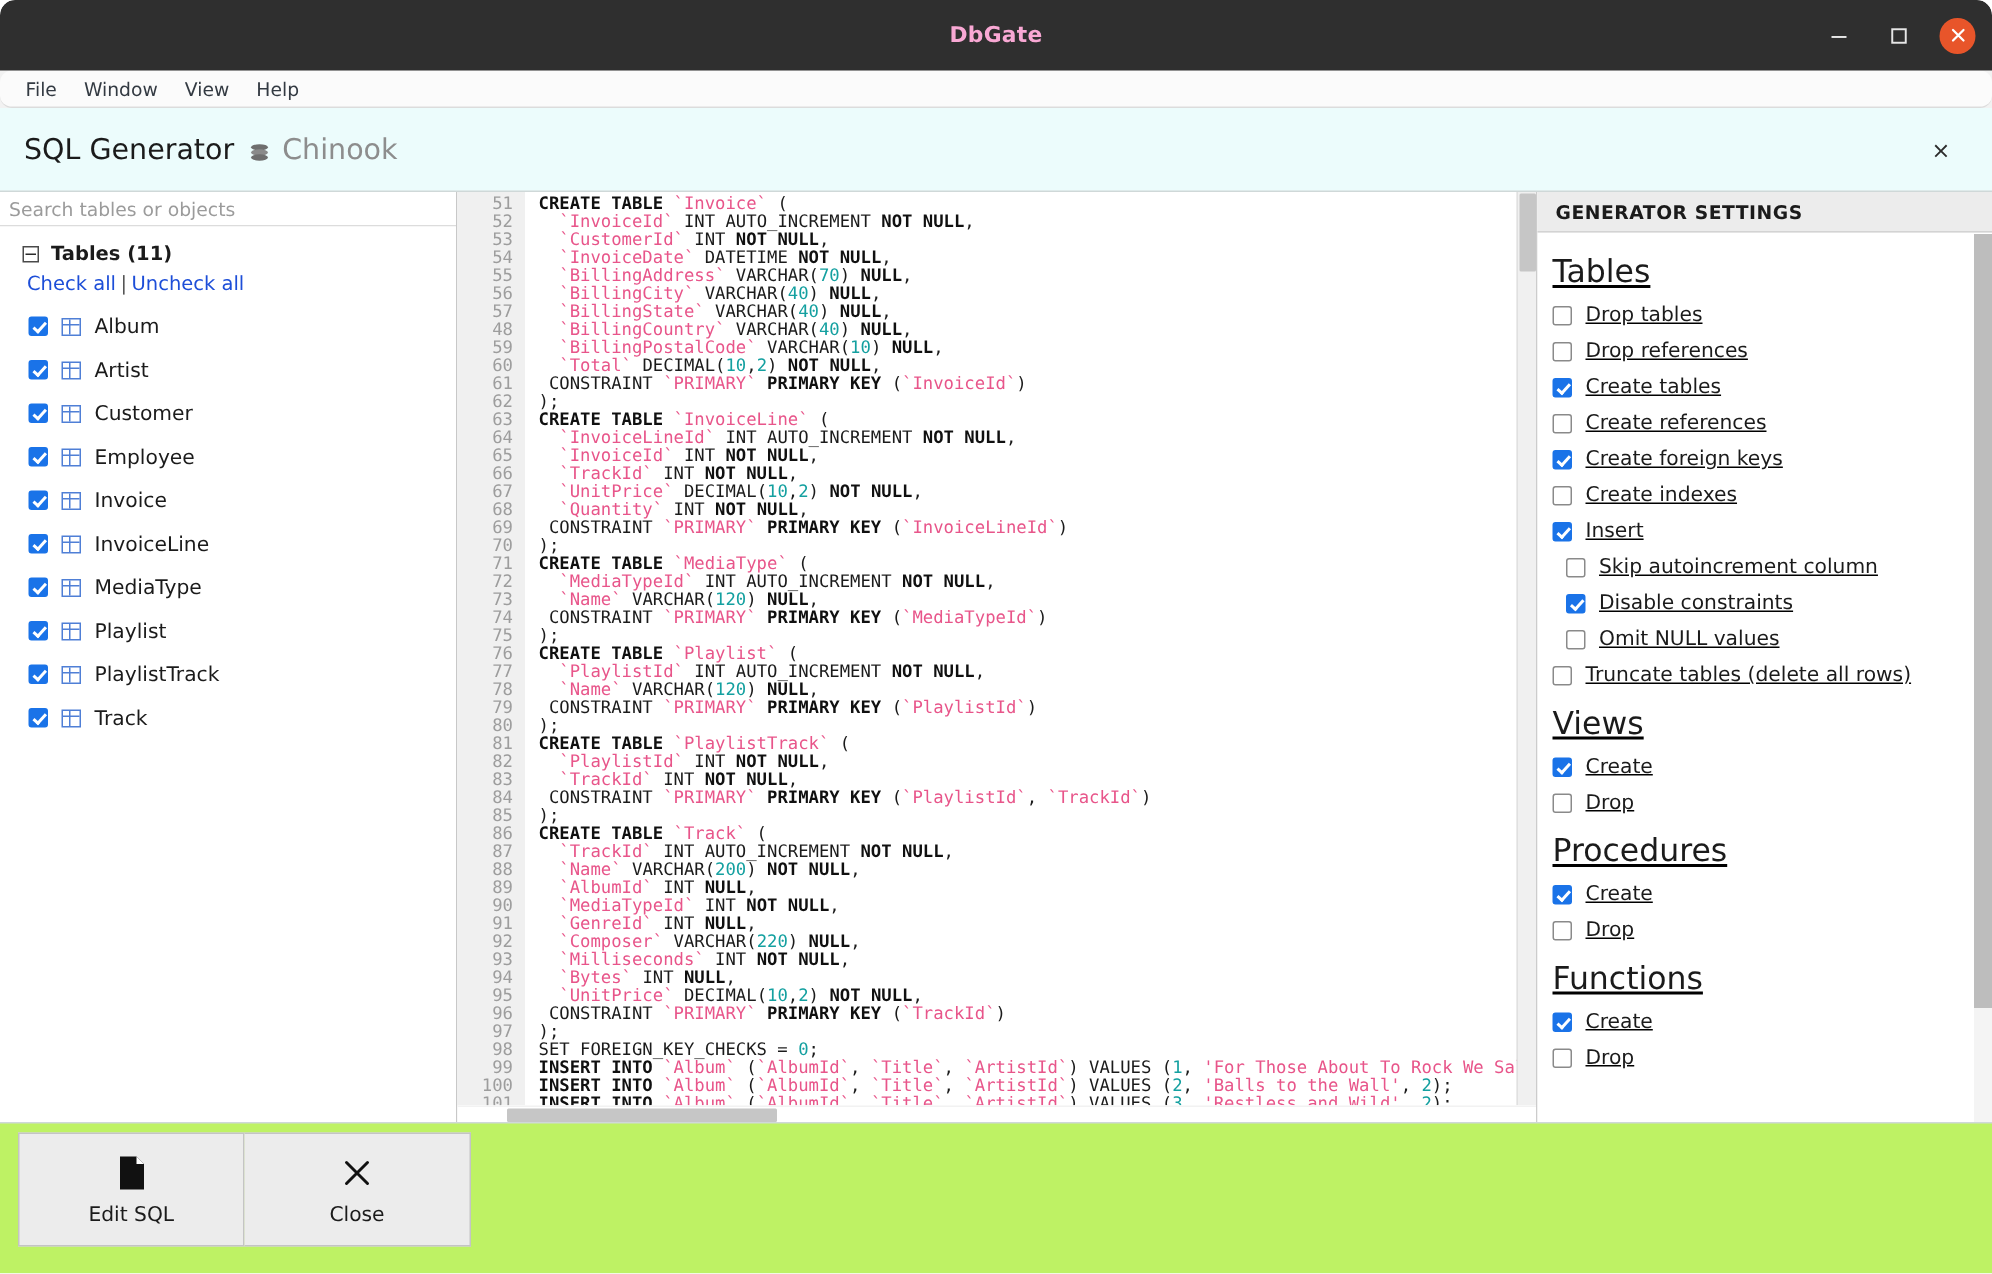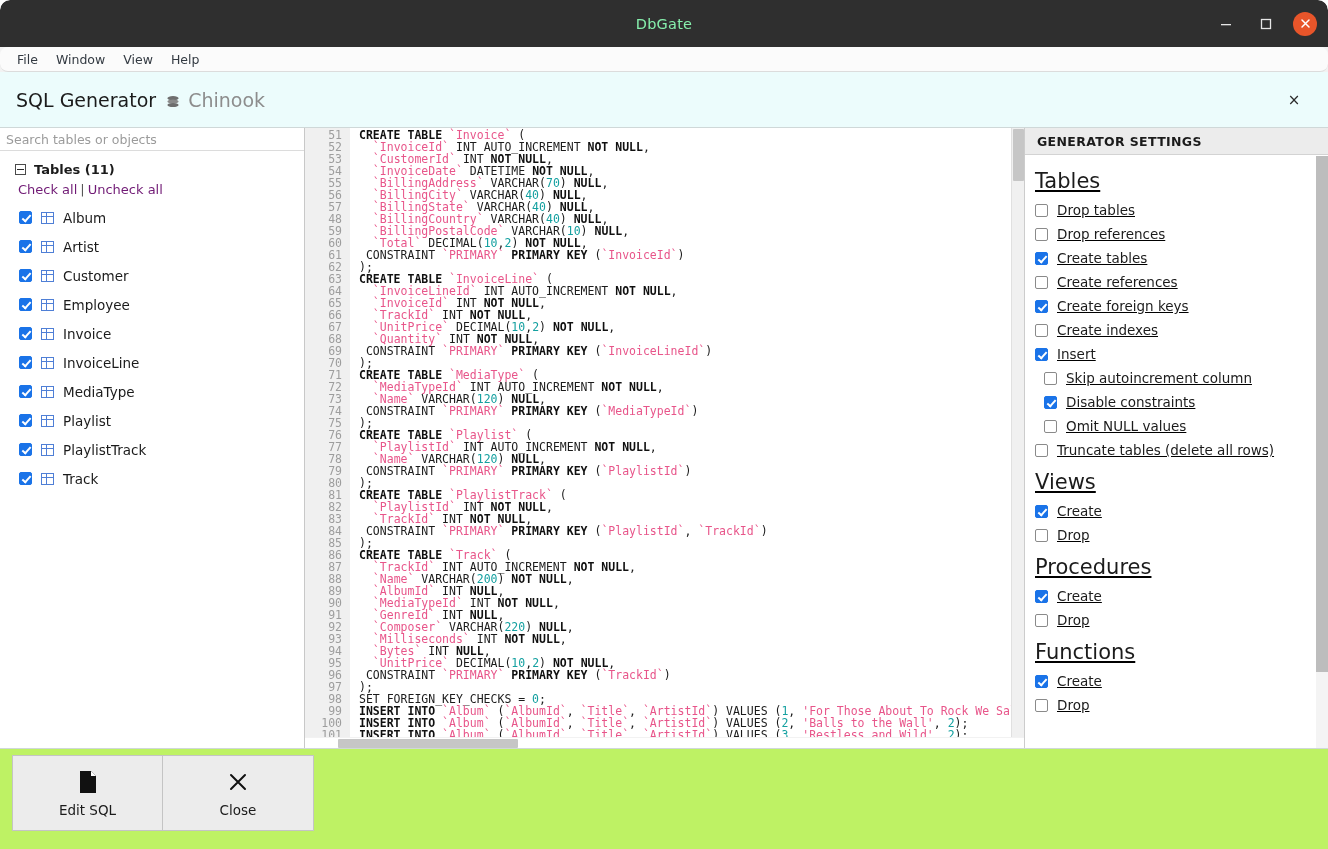--- a/index.html
+++ b/index.html
@@ -26,23 +26,23 @@
     height: 47px;
     background: #2f2f2f;
     border-radius: 10px 10px 0 0;
     display: flex;
     align-items: center;
     justify-content: center;
     position: relative;
     flex: 0 0 47px;
   }
   .titlebar-title {
-    color: #86efac;
+    color: #f9a8d4;
     font-size: 14.5px;
-    font-weight: normal;
+    font-weight: bold;
     letter-spacing: .2px;
   }
   .win-controls {
     position: absolute;
     right: 8px; top: 0; bottom: 0;
     display: flex; align-items: center; gap: 14px;
   }
   .win-btn {
     width: 26px; height: 26px;
     display: flex; align-items: center; justify-content: center;
@@ -197,21 +197,21 @@
     font-size: 13px;
     font-weight: bold;
     color: #1b1b1b;
   }
   .checkall-row {
     padding: 3px 0 6px 11px;
     font-size: 13px;
     color: #2b2b8c;
   }
   .checkall-link {
-    color: #701a75;
+    color: #1d4ed8;
     cursor: pointer;
     text-decoration: none;
   }
   .checkall-sep { color: #555; margin: 0 3px; }
 
   .tree-item {
     display: flex;
     align-items: center;
     height: 29px;
     padding-left: 12px;

